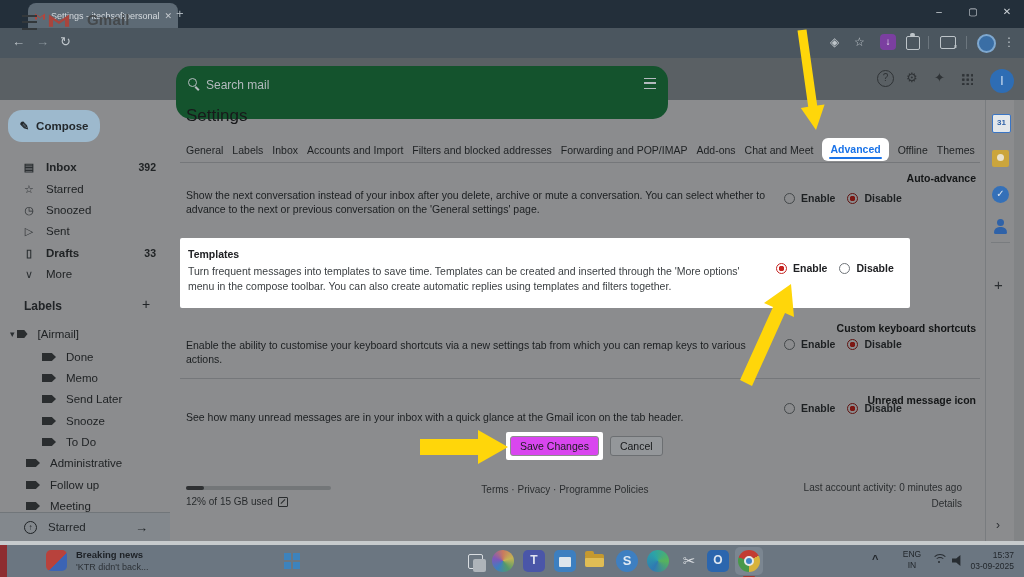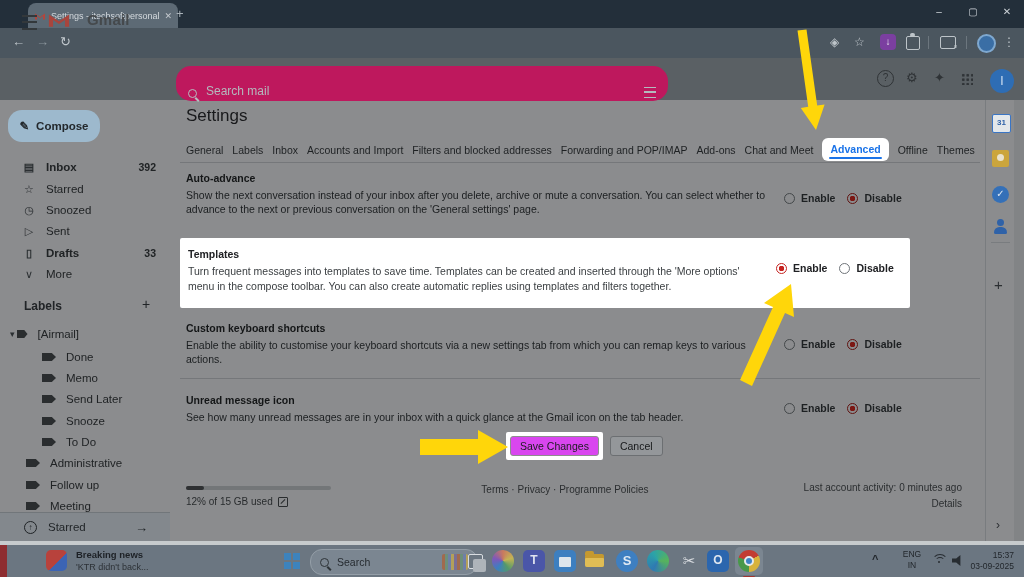--- a/index.html
+++ b/index.html
@@ -30,22 +30,22 @@
   #shotbox::after{content:"⌕";position:absolute;right:-3px;bottom:-4px;font-size:9px;color:#bdc4c9;}
   #ub-avatar{position:absolute;left:977px;top:6px;width:15px;height:15px;border-radius:50%;
     background:#3a6ea5;border:2px solid #7fa8cf;}
   
   #gheader{position:absolute;left:0;top:58px;width:1024px;height:42px;background:#5a6064;}
   #hamburger{position:absolute;left:22px;top:15px;width:15px;height:11px;
     border-top:2px solid #33383b;border-bottom:2px solid #33383b;}
   #hamburger::after{content:"";position:absolute;left:0;top:3.5px;width:15px;height:2px;background:#33383b;}
   #glogo{position:absolute;left:48px;top:11px;display:flex;align-items:center;gap:17px;}
   #glogo .gm-text{font-size:15px;color:#45494c;font-weight:bold;letter-spacing:.2px;}
-  #gsearch{position:absolute;left:176px;top:66px;width:468px;height:29px;background:#be185d;
-    border-radius:15px;display:flex;align-items:flex-end;padding:3px 12px;gap:9px;}
+  #gsearch{position:absolute;left:176px;top:66px;width:468px;height:29px;background:#14532d;
+    border-radius:15px;display:flex;align-items:flex-start;padding:12px 12px;gap:9px;}
   .mag{width:7px;height:7px;border:1.6px solid #b7bdc1;border-radius:50%;position:relative;flex:none;}
   .mag::after{content:"";position:absolute;left:7px;top:7px;width:5px;height:1.6px;background:#b7bdc1;transform:rotate(45deg);transform-origin:0 0;}
   #gsearch .ph{font-size:12px;color:#b4babe;flex:1;}
   #gsearch .sliders{width:12px;height:9px;border-top:1.6px solid #b4babe;border-bottom:1.6px solid #b4babe;position:relative;}
   #gsearch .sliders::after{content:"";position:absolute;left:0;top:3.4px;width:12px;height:1.6px;background:#b4babe;}
   .gh-ic{position:absolute;top:70px;font-size:13px;color:#2f3336;}
   #helpc{left:877px;width:15px;height:15px;border:1.4px solid #2f3336;border-radius:50%;
     font-size:10px;text-align:center;line-height:14px;}
   #appgrid{left:961px;top:73px;width:12px;height:12px;
     background:radial-gradient(circle,#2f3336 1.2px,transparent 1.5px);background-size:4.5px 4.5px;}
@@ -72,21 +72,21 @@
   #upgrade .go{margin-left:auto;margin-right:22px;font-size:13px;}
   
   #main{position:absolute;left:170px;top:100px;width:815px;height:441px;}
   #pg-title{position:absolute;left:16px;top:6px;font-size:17px;color:#18191b;}
   #tabs{position:absolute;left:16px;top:38px;display:flex;align-items:center;gap:9px;
     font-size:10.5px;color:#1e2123;white-space:nowrap;}
   .tab-active{background:#fff;border-radius:6px;padding:5px 8px 6px;color:#1a73e8;font-weight:bold;position:relative;}
   .tab-active::after{content:"";position:absolute;left:7px;right:7px;bottom:2px;height:2.5px;background:#1a73e8;border-radius:2px;}
   .mdiv{position:absolute;left:10px;width:800px;height:1px;background:#75777a;}
   .sec{position:absolute;left:16px;width:790px;}
-  .sec h3{margin:0 0 4px;font-size:10.5px;color:#141617;}
+  .sec h3{margin:0 0 4px;font-size:10.5px;color:#141617;text-align:right;}
   .sec .desc{width:585px;font-size:10.5px;line-height:14px;color:#1b1e20;}
   .radios{position:absolute;left:598px;display:flex;gap:12px;align-items:center;}
   .radio{display:flex;align-items:center;gap:6px;font-size:10.5px;font-weight:bold;color:#1d2022;}
   .radio .circ{width:9px;height:9px;border:1.5px solid #44484a;border-radius:50%;background:transparent;}
   .radios[data-selected="Enable"] .enable .circ,
   .radios[data-selected="Disable"] .disable .circ{
     border-color:#601310;background:radial-gradient(circle,#7c1713 0 2.6px,transparent 3px);}
   
   #sec-templates{position:absolute;left:10px;top:138px;width:730px;height:70px;background:#ffffff;
     border-radius:2px;}
@@ -430,25 +430,20 @@
   <div id="widget-ic"></div>
   <div id="widget-t1">Breaking news</div>
   <div id="widget-t2">'KTR didn't back...</div>
 
   <div id="tb-win">
       <i></i>
       <i></i>
       <i></i>
       <i></i>
     </div>
-  <div id="tb-search">
-    <span class="mag"></span>
-    <span class="ph">Search</span>
-    <span id="tb-city"></span>
-  </div>
   <div class="tbi" id="tb-taskview"></div>
   <div class="tbi" id="tb-copilot"></div>
   <div class="tbi" id="tb-teams">T</div>
   <div class="tbi" id="tb-store"></div>
   <div id="tb-folder" class="abs"></div>
   <div class="tbi" id="tb-skype">S</div>
   <div class="tbi" id="tb-edge"></div>
   <div class="tbi" id="tb-snip">✂</div>
   <div class="tbi" id="tb-outlook">O</div>
   <div id="tb-chrome-wrap">

